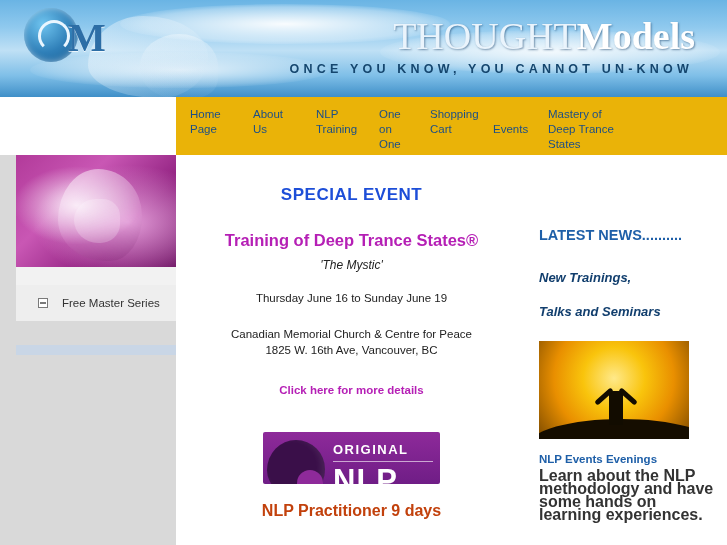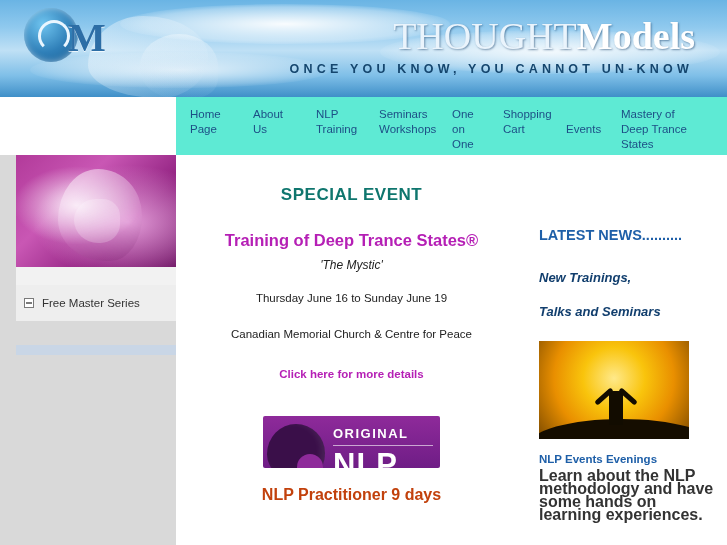--- a/index.html
+++ b/index.html
@@ -124,21 +124,21 @@
   .navbar {
     position: relative;
     width: 727px;
     height: 58px;
     background: #ffffff;
   }
   .nav-strip {
     position: absolute;
     left: 176px; top: 0;
     width: 551px; height: 58px;
-    background: #5eead4;
+    background: #eab308;
     border-bottom: 1px solid #c2d3e8;
   }
   .nav-left-block {
     position: absolute;
     left: 0; top: 0;
     width: 176px; height: 58px;
     background: #ffffff;
   }
   .nav-items {
     position: absolute;
@@ -210,22 +210,22 @@
   .left-menu {
     position: absolute;
     left: 16px; top: 130px;
     width: 160px;
     background: #eeeeee;
     border-bottom: 6px solid #d9d9d9;
   }
   .left-menu-item {
     display: flex;
     align-items: center;
-    gap: 8px;
-    padding: 8px 6px 8px 8px;
+    gap: 14px;
+    padding: 8px 6px 8px 22px;
     font-size: 11.5px;
     color: #333;
     cursor: pointer;
     height: 20px;
   }
   .bullet-box {
     display: inline-block;
     width: 8px; height: 8px;
     border: 1px solid #7a7a7a;
     background: #ffffff;
@@ -250,21 +250,21 @@
     position: absolute;
     left: 176px; top: 0;
     width: 351px; height: 390px;
     background: #ffffff;
     text-align: center;
   }
   .special-event {
     margin-top: 30px;
     font-size: 17px;
     font-weight: bold;
-    color: #0f766e;
+    color: #1d4ed8;
     letter-spacing: 0.5px;
   }
   .mastery-title {
     margin-top: 26px;
     font-size: 16.5px;
     font-weight: bold;
     color: #b51fb5;
   }
   .mystic {
     margin-top: 8px;
@@ -444,22 +444,20 @@
 <div class="navbar">
   <div class="nav-left-block"></div>
   <div class="nav-strip">
     <div class="nav-items">
       <div class="nav-item" style="white-space:pre-line">Home
 Page</div>
       <div class="nav-item" style="white-space:pre-line">About
 Us</div>
       <div class="nav-item" style="white-space:pre-line">NLP
 Training</div>
-      <div class="nav-item wide" style="white-space:pre-line">Seminars
-Workshops</div>
       <div class="nav-item oneonone" style="white-space:pre-line">One
 on
 One</div>
       <div class="nav-item" style="white-space:pre-line">Shopping
 Cart</div>
       <div class="nav-item events" style="white-space:pre-line">Events</div>
       <div class="nav-item mastery" style="white-space:pre-line">Mastery of
 Deep Trance
 States</div>
     </div>
@@ -482,20 +480,21 @@
     <div class="left-menu-footer"></div>
   </div>
 
   <div class="centercol">
     <div class="special-event">SPECIAL EVENT</div>
     <div class="mastery-title">Training of Deep Trance States®</div>
     <div class="mystic">'The Mystic'</div>
     <div class="event-date">Thursday June 16 to Sunday June 19</div>
     <div class="venue">
       <div>Canadian Memorial Church &amp; Centre for Peace</div>
+      <div>1825 W. 16th Ave, Vancouver, BC</div>
     </div>
     <div class="more-details">Click here for more details</div>
 
     <div class="nlp-logo">
       <div class="head"></div>
       <div class="original">ORIGINAL</div>
       <div class="original-rule"></div>
       <div class="nlp-word">NLP</div>
     </div>
 

